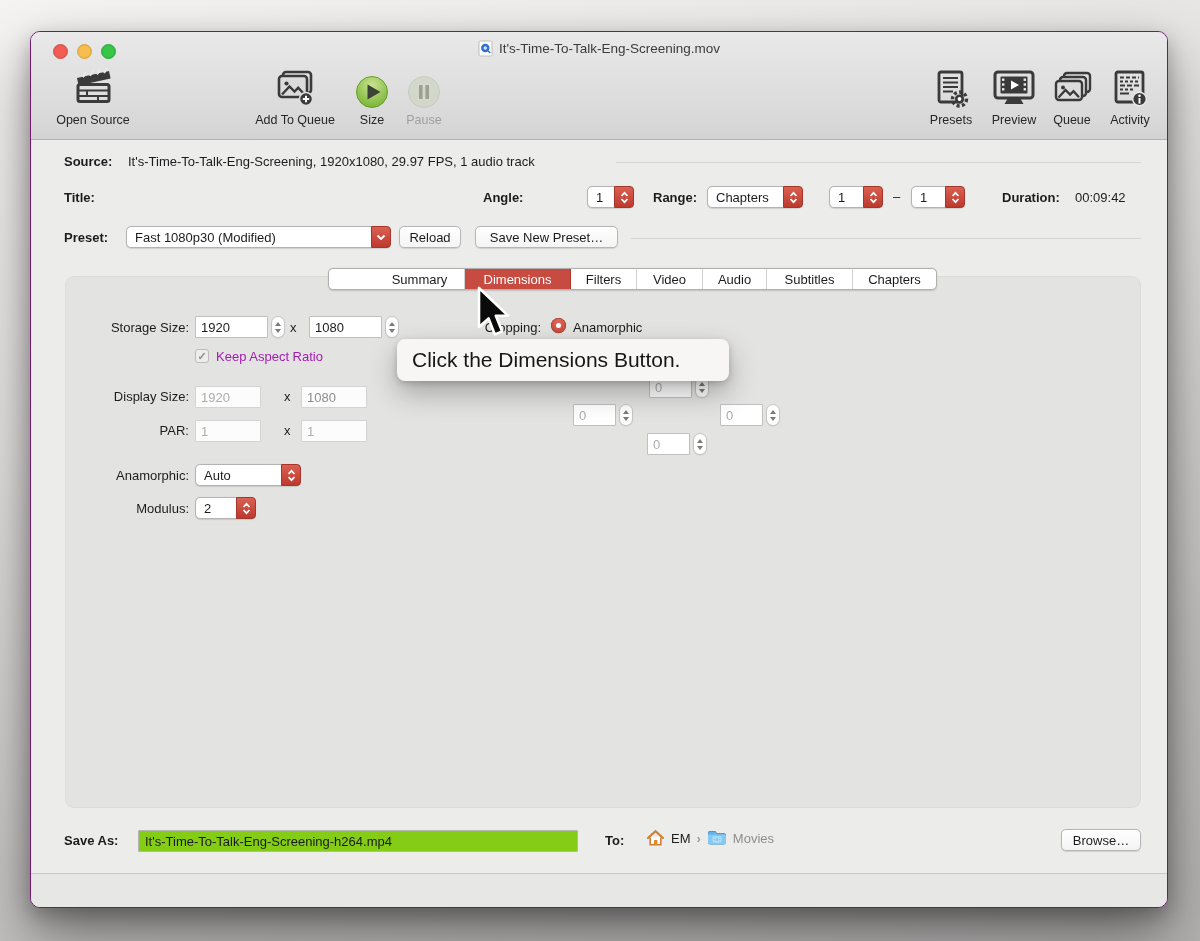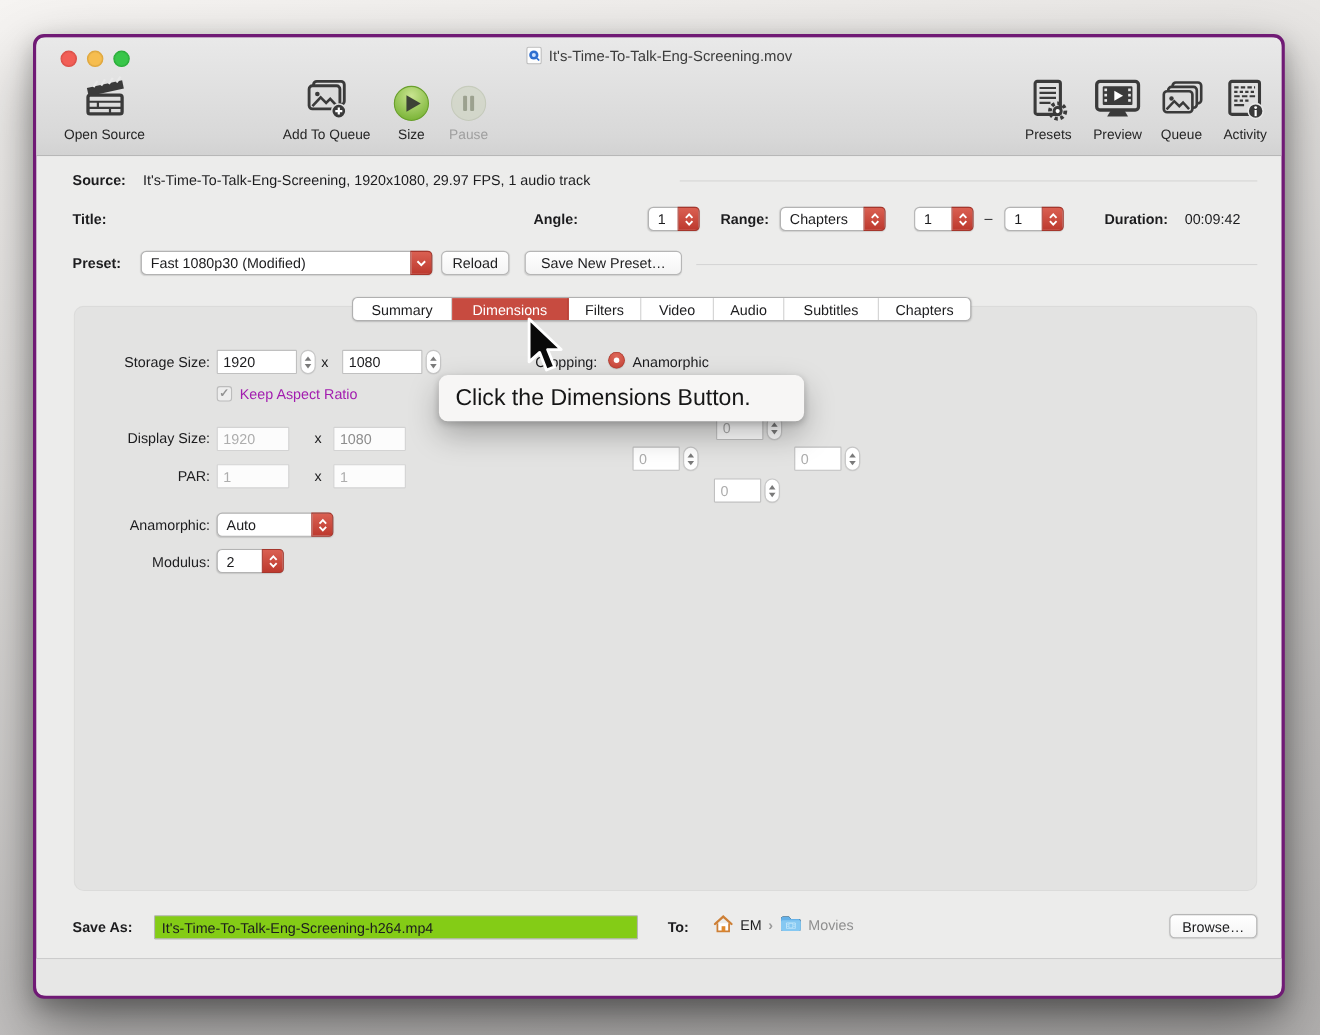--- a/index.html
+++ b/index.html
@@ -4,21 +4,21 @@
 <style>
   html,body{margin:0;padding:0;}
   body{
     width:1200px;height:941px;overflow:hidden;
     font-family:"Liberation Sans",sans-serif;
     background:linear-gradient(165deg,#f6f4f2 0%,#e3e1df 35%,#c2c0bf 75%,#b3b1b0 100%);
     -webkit-font-smoothing:antialiased;
   }
   .window{
     position:absolute;left:30px;top:31px;width:1138px;height:877px;
-    background:#ececeb;border-radius:10px;border:3px solid #701a75;
+    background:#ececeb;border-radius:10px;border:1px solid #701a75;
     box-shadow:0 28px 60px rgba(0,0,0,.42),0 8px 20px rgba(0,0,0,.25);
     box-sizing:border-box;
   }
   
   .titlebar{
     position:absolute;left:0;top:0;right:0;height:107px;
     background:linear-gradient(#e9e9e9,#d8d8d8 85%,#d2d2d2);
     border-bottom:1px solid #b2b2b2;border-radius:9px 9px 0 0;
   }
   .traffic{position:absolute;left:22px;top:12px;display:flex;gap:9px;}
@@ -46,23 +46,23 @@
   .popup .txt{flex:1;font-size:13px;padding:0 4px 0 8px;color:#1c1c1e;white-space:nowrap;overflow:hidden;}
   .popup .pbtn{width:20px;align-self:stretch;margin:-1px -1px -1px 0;border-radius:0 4px 4px 0;
     background:linear-gradient(#da6052,#bd392e);border:1px solid #a5362c;box-sizing:border-box;
     display:flex;align-items:center;justify-content:center;}
   
   .btn-std{position:absolute;height:22px;background:linear-gradient(#ffffff,#f4f4f4);
     border:1px solid #b6b6b6;border-radius:5px;font-size:13px;color:#1c1c1e;
     display:flex;align-items:center;justify-content:center;box-sizing:border-box;
     box-shadow:0 .5px 1px rgba(0,0,0,.12);white-space:nowrap;}
   
-  .tabbar{position:absolute;left:287px;top:236px;height:22px;display:flex;background:#fff;
+  .tabbar{position:absolute;left:297px;top:236px;height:22px;display:flex;background:#fff;
     border:1px solid #b0b0b0;border-radius:5px;overflow:hidden;z-index:3;
-    box-shadow:0 .5px 1.5px rgba(0,0,0,.15);box-sizing:border-box;}
+    box-shadow:0 .5px 1.5px rgba(0,0,0,.15);box-sizing:border-box;padding-left:46px;}
   .tab{display:flex;align-items:center;justify-content:center;font-size:13px;color:#1c1c1e;
     border-right:1px solid #d2d2d2;box-sizing:border-box;height:100%;}
   .tab:last-child{border-right:none;}
   .tab.sel{background:#c74b40;color:#fff;border-right-color:#b2372d;}
   
   .content-box{position:absolute;left:34px;top:244px;width:1076px;height:532px;background:#e3e3e2;
     border-radius:9px;z-index:1;box-shadow:inset 0 0 0 1px rgba(0,0,0,.03);}
   
   .numfield{position:absolute;height:22px;border:1px solid #c0c0c0;background:#fff;border-radius:1px;
     font-family:"Liberation Sans",sans-serif;font-size:13px;color:#1c1c1e;padding:0 5px;box-sizing:border-box;z-index:2;}

